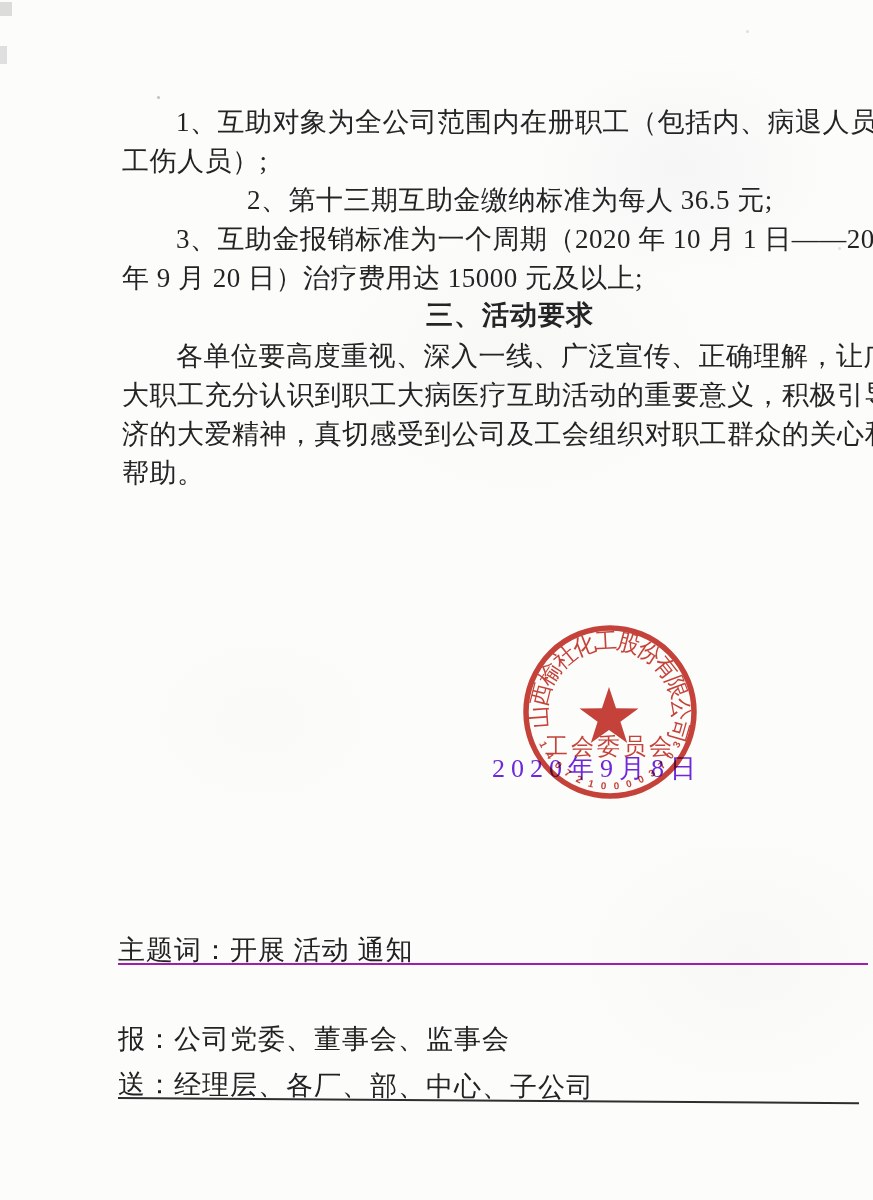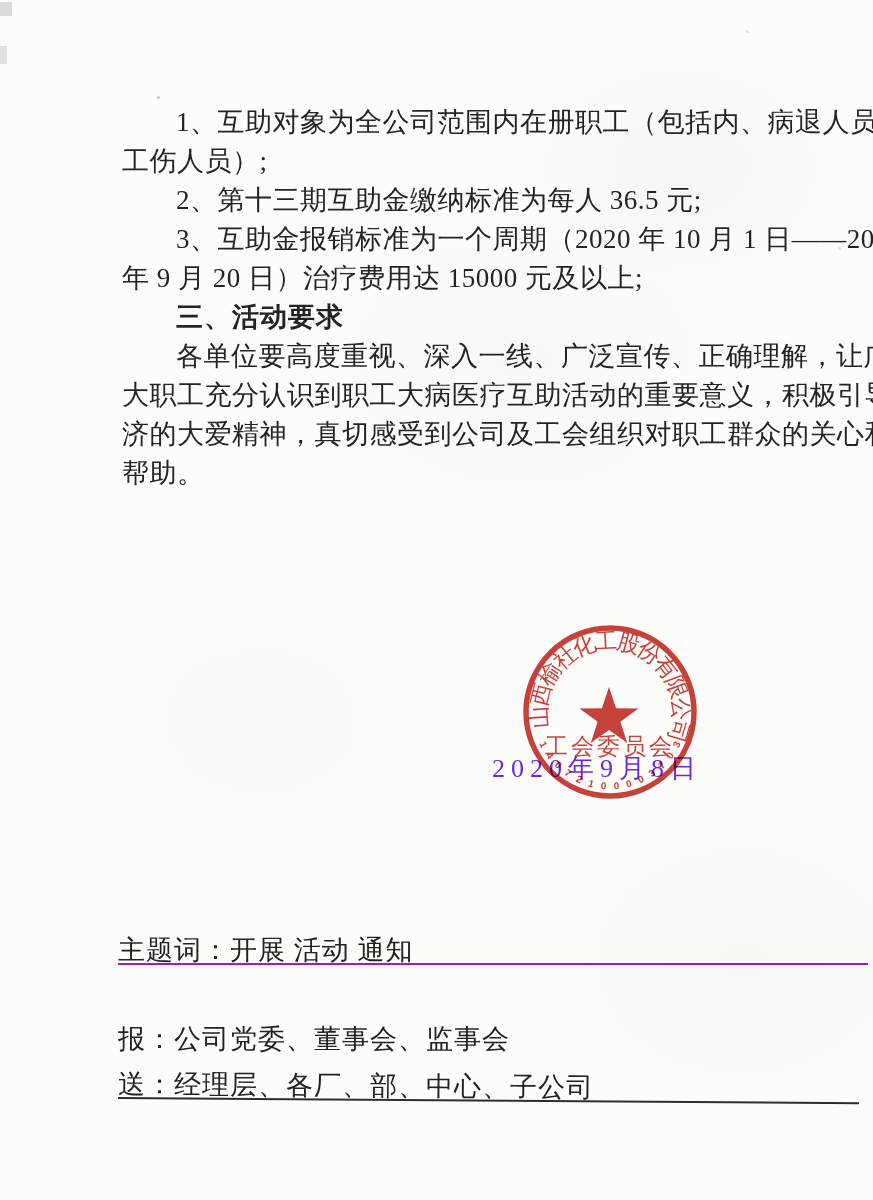--- a/index.html
+++ b/index.html
@@ -31,22 +31,22 @@
   
   .doc-lines{
     position:absolute;left:122px;top:103px;width:722px;
     font-size:27px;
   }
   .line{
     height:39px;line-height:39px;
     white-space:nowrap;
     letter-spacing:.5px;
   }
-  .line.indent{padding-left:54px;}
-  .line.bold{font-weight:bold;font-family:Liberation Sans, sans-serif;letter-spacing:1px;}
+  .line.indent{padding-left:54px;text-align:center;}
+  .line.bold{font-weight:bold;font-family:Liberation Mono, monospace;letter-spacing:1px;}
   .line.fill{text-align:justify;text-align-last:justify;}
 
   
   .issue-date{
     position:absolute;left:492px;top:751px;
     font-size:26px;letter-spacing:6px;color:#6d28d9;
     z-index:2;white-space:nowrap;
   }
   .seal{
     position:absolute;left:510px;top:612px;width:200px;height:200px;

